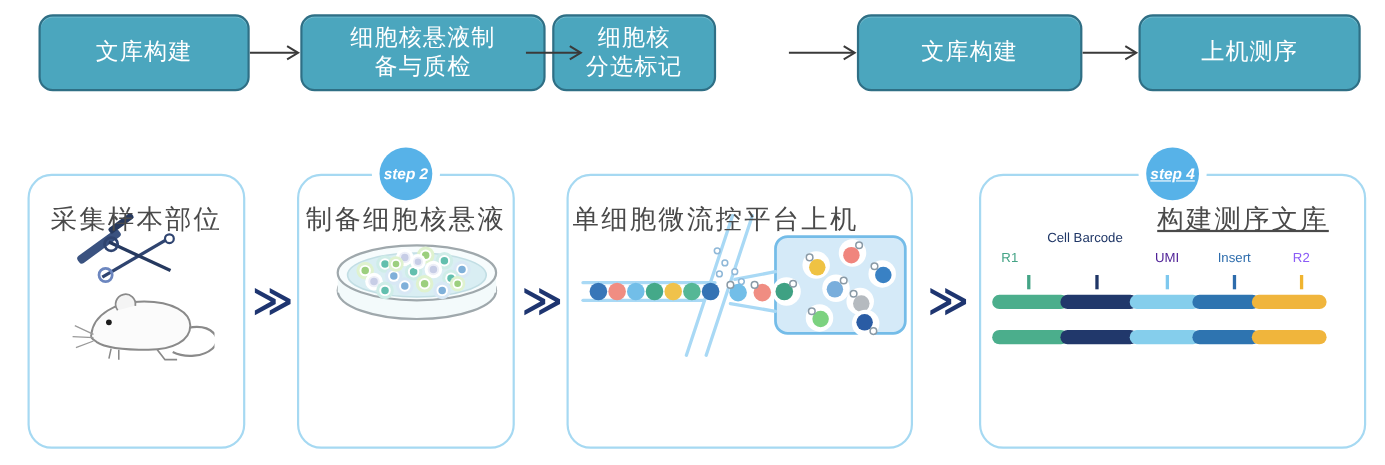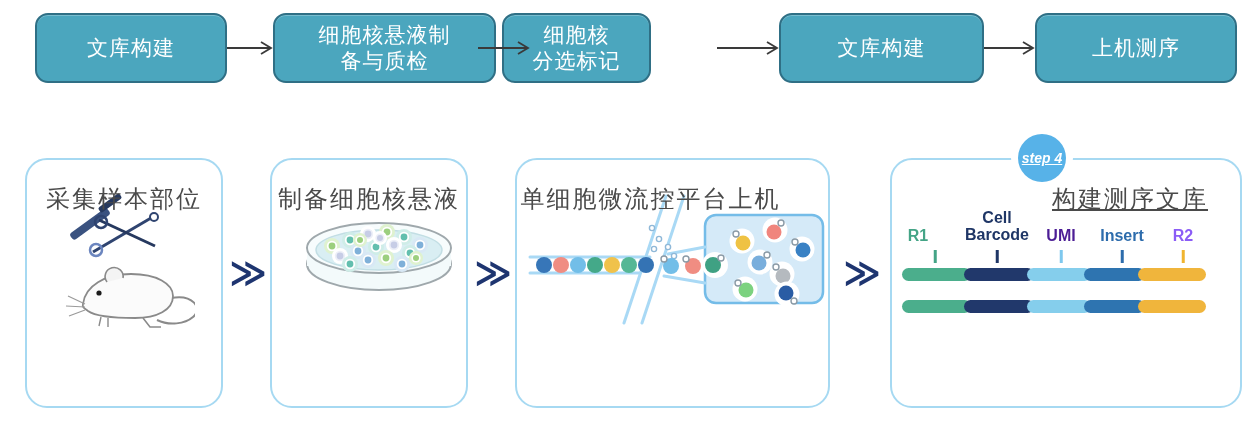--- a/index.html
+++ b/index.html
@@ -34,22 +34,22 @@
     color:#4A4A4A; font-size:24px; font-weight:500; letter-spacing:2px;
   }
   .chev {
     position:absolute; top:252px; color:#1E3570; font-size:36px; font-weight:bold;
     width:40px; text-align:center; letter-spacing:-4px;
   }
   .iconwrap { position:absolute; }
 
   
   .lib-label {
-    position:absolute; transform:translateX(-50%); text-align:center;
-    font-weight:bold; font-size:16px; line-height:1.05;
+    position:absolute; transform:translateX(-50%); text-align:left;
+    font-weight:normal; font-size:12px; line-height:1.05;
   }
   .lib-tick { position:absolute; width:2.5px; height:13px; transform:translateX(-50%); }
   .lib-bar { position:absolute; left:12px; width:313px; height:13px; display:flex; }
   .seg { height:100%; border-radius:7px; }
   .seg + .seg { margin-left:-7px; }
   .seg-0 { width:22%; background:#4BAE8C; z-index:1; }
   .seg-1 { width:22.5%; background:#21386B; z-index:2; }
   .seg-2 { width:20.5%; background:#85CEEC; z-index:3; }
   .seg-3 { width:19.5%; background:#2E74B0; z-index:4; }
   .seg-4 { width:21.5%; background:#F0B53C; z-index:5; }
@@ -86,21 +86,22 @@
   <svg class="parrow" style="left:984px;" width="51" height="16">
     <line x1="0" y1="8" x2="48" y2="8" stroke="#3A3A3A" stroke-width="1.8"></line>
     <polyline points="39,2 49,8 39,14" fill="none" stroke="#3A3A3A" stroke-width="1.8"></polyline>
   </svg>
 
   <div class="card" style="left:25px;width:198px;"></div>
   <div class="card" style="left:270px;width:198px;"></div>
   <div class="card" style="left:515px;width:315px;"></div>
   <div class="card" style="left:890px;width:352px;"></div>
 
-  <div class="badge" style="left:1018px;text-decoration:underline;">step 4</div>
+  <div class="badge" style="left:345px;">step 2</div>
+  <div class="badge" style="left:1042px;text-decoration:underline;">step 4</div>
 
   <div class="chev" style="left:226px;">≫</div>
   <div class="chev" style="left:471px;">≫</div>
   <div class="chev" style="left:840px;">≫</div>
 
   <svg class="iconwrap" style="left:55px;top:190px;" width="140" height="142" viewBox="0 0 140 142">
     <g>
       <rect x="12" y="30" width="46" height="8" rx="3" transform="rotate(-36 35 34)" fill="#3A5280"></rect>
       <rect x="42" y="10" width="26" height="6" rx="2" transform="rotate(-36 55 13)" fill="#26395F"></rect>
     </g>

